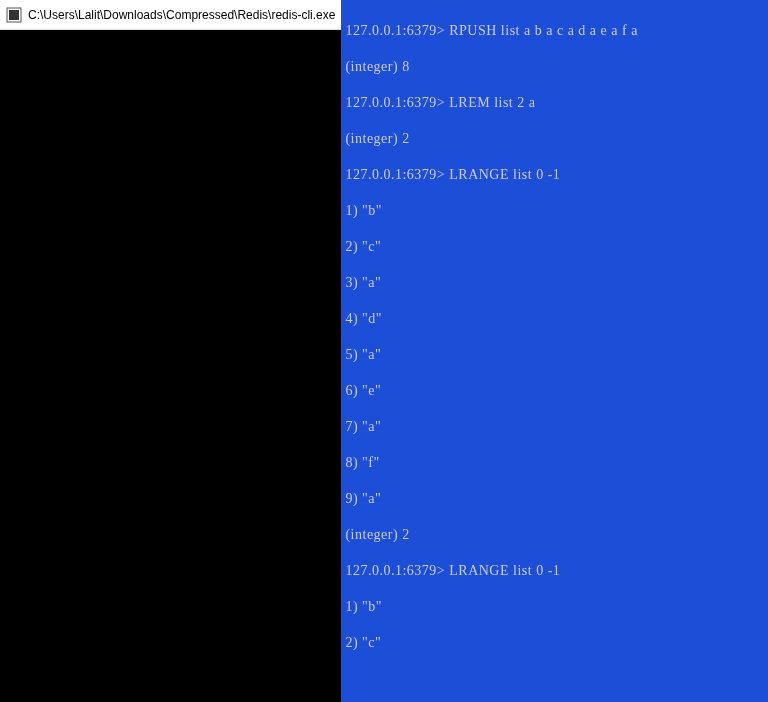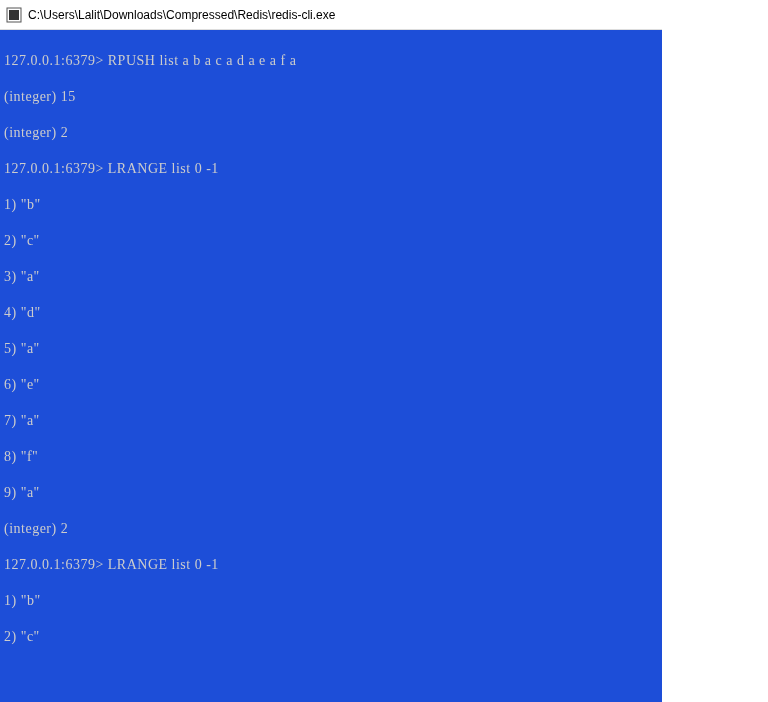--- a/index.html
+++ b/index.html
@@ -8,25 +8,25 @@
       box-sizing: border-box;
     }
     body {
       width: 768px;
       height: 702px;
       background: #fff;
       font-family: Consolas, "Courier New", monospace;
       overflow: hidden;
     }
     .window {
-      width: 662px;
+      width: 768px;
       height: 702px;
       background: #000;
       display: flex;
-      flex-direction: column;
+      flex-direction: row;
     }
     .titlebar {
       height: 30px;
       background: #fff;
       display: flex;
       align-items: center;
       padding: 0 6px;
       border-bottom: 1px solid #ddd;
     }
     .titlebar-icon {
@@ -70,21 +70,22 @@
     <span class="titlebar-icon">
       <svg viewBox="0 0 16 16">
         <rect x="1" y="1" width="14" height="14" fill="none" stroke="#555" stroke-width="1"></rect>
         <rect x="3" y="3" width="10" height="10" fill="#333"></rect>
       </svg>
     </span>
     <span class="titlebar-text">C:\Users\Lalit\Downloads\Compressed\Redis\redis-cli.exe</span>
   </div>
   <div class="terminal">
 <span class="line">127.0.0.1:6379&gt; RPUSH list a b a c a d a e a f a</span>
-<span class="line">(integer) 15</span>
+<span class="line">(integer) 8</span>
+<span class="line">127.0.0.1:6379&gt; LREM list 2 a</span>
 <span class="line">(integer) 2</span>
 <span class="line">127.0.0.1:6379&gt; LRANGE list 0 -1</span>
 <span class="line">1) "b"</span>
 <span class="line">2) "c"</span>
 <span class="line">3) "a"</span>
 <span class="line">4) "d"</span>
 <span class="line">5) "a"</span>
 <span class="line">6) "e"</span>
 <span class="line">7) "a"</span>
 <span class="line">8) "f"</span>

